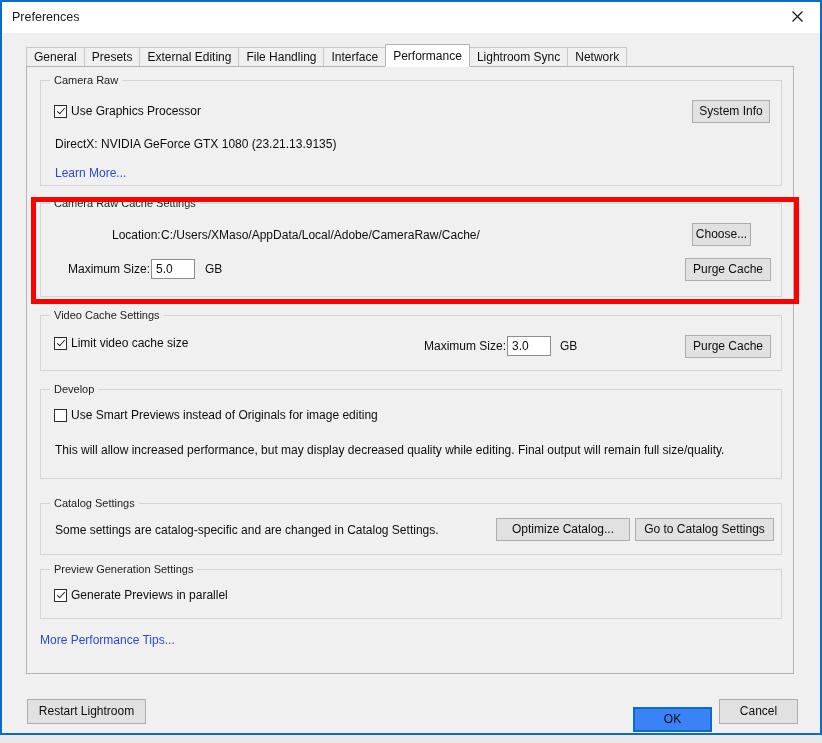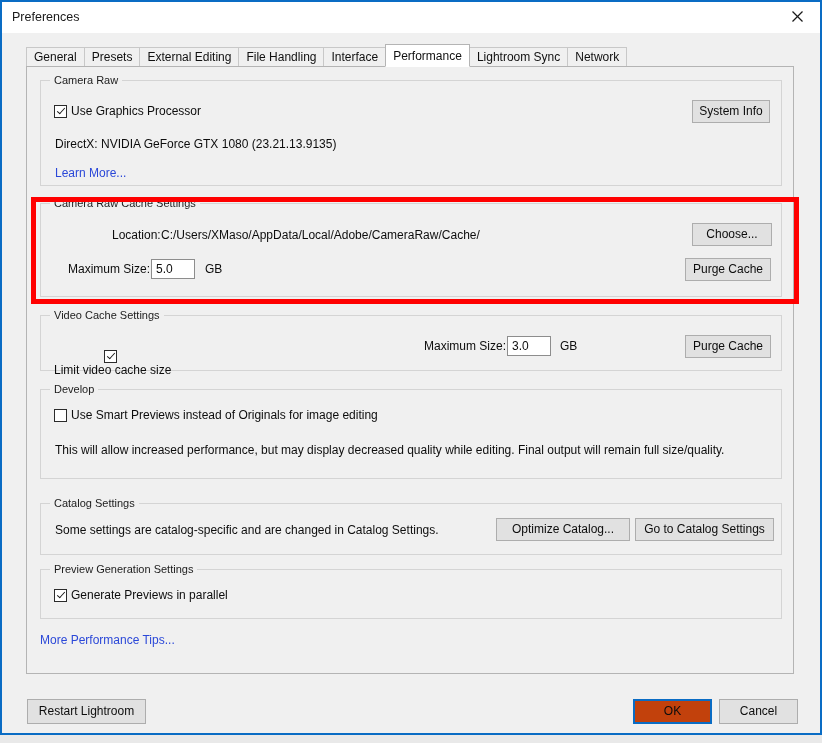--- a/index.html
+++ b/index.html
@@ -171,23 +171,24 @@
     font-size: 12px;
     color: #0d0d0d;
     text-align: center;
     line-height: 21px;
     height: 23px;
     white-space: nowrap;
     cursor: default;
     font-family: "Liberation Sans", sans-serif;
   }
   .btn.default {
-    background: #c2410c;
+    background: #3b82f6;
     border: 2px solid #0a6cc4;
     line-height: 19px;
+    margin-top: 8px;
   }
 
   .field {
     position: absolute;
     box-sizing: border-box;
     background: #ffffff;
     border: 1px solid #8d8d8d;
     height: 20px;
     font-size: 12px;
     color: #0d0d0d;
@@ -273,28 +274,28 @@
     <div class="group" style="left:13px; top:136px; width:742px; height:94px;">
       <div class="glabel">Camera Raw Cache Settings</div>
 
       <div class="static" style="left:71px; top:24px;">Location:</div>
       <div class="static" style="left:120px; top:24px;">C:/Users/XMaso/AppData/Local/Adobe/CameraRaw/Cache/</div>
 
       <div class="static" style="left:27px; top:58px;">Maximum Size:</div>
       <input class="field" type="text" style="left: 110px; top: 55px; width: 44px;" value="5.0">
       <div class="static" style="left:164px; top:58px;">GB</div>
 
-      <div class="btn" style="left:651px; top:19px; width:80px;">Choose...</div>
+      <div class="btn" style="left:651px; top:19px; width:59px;">Choose...</div>
       <div class="btn" style="left:644px; top:54px; width:86px;">Purge Cache</div>
     </div>
 
     <div class="group" style="left:13px; top:248px; width:742px; height:56px;">
       <div class="glabel">Video Cache Settings</div>
 
-      <div class="chk-row" style="left:13px; top:34px;flex-direction:column;">
+      <div class="chk-row" style="left:13px; top:20px;">
         <span class="chk checked"></span>
         <span class="chk-label">Limit video cache size</span>
       </div>
 
       <div class="static" style="left:383px; top:23px;">Maximum Size:</div>
       <input class="field" type="text" style="left: 466px; top: 20px; width: 44px;" value="3.0">
       <div class="static" style="left:519px; top:23px;">GB</div>
 
       <div class="btn" style="left:644px; top:19px; width:86px;">Purge Cache</div>
     </div>

